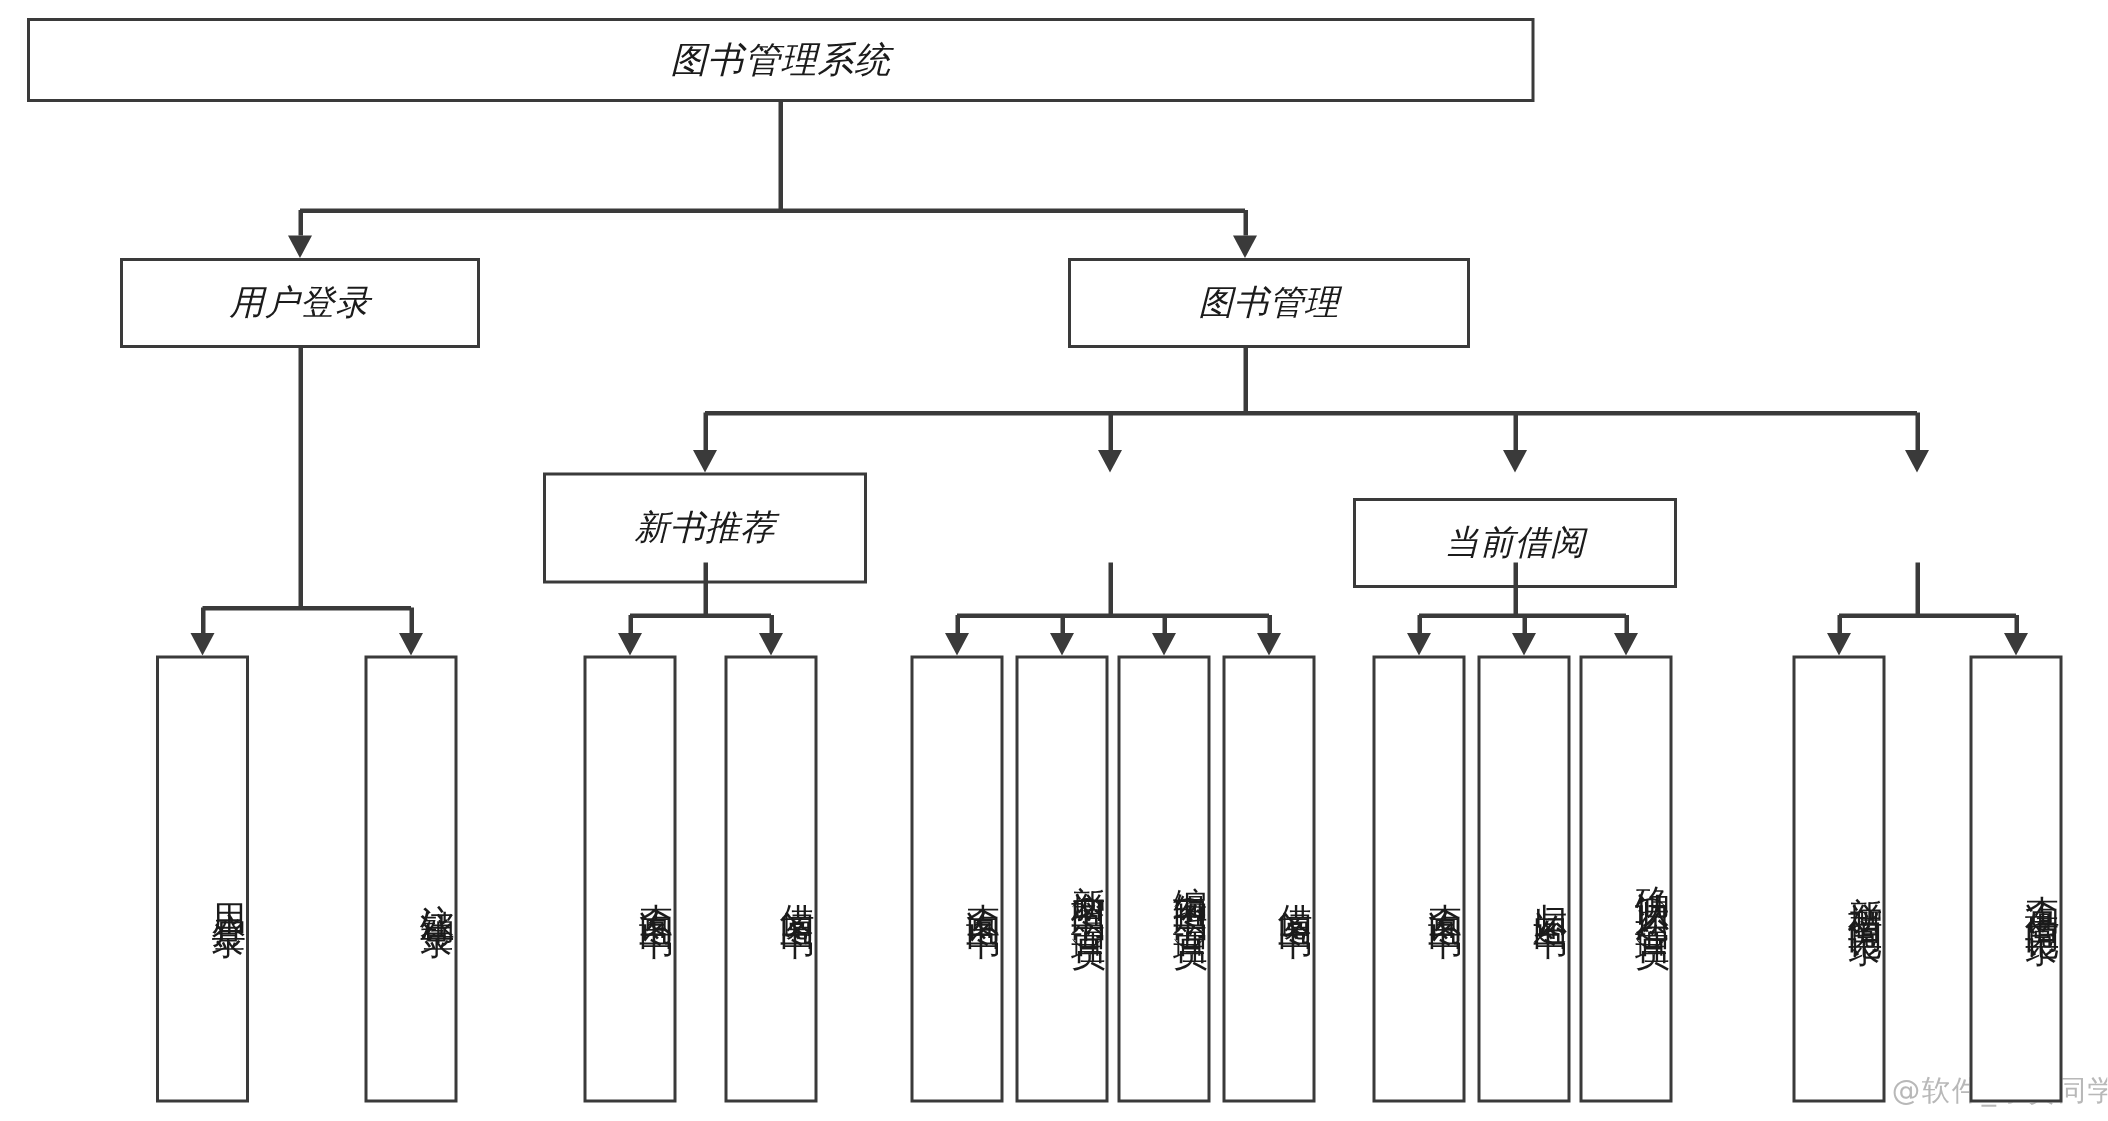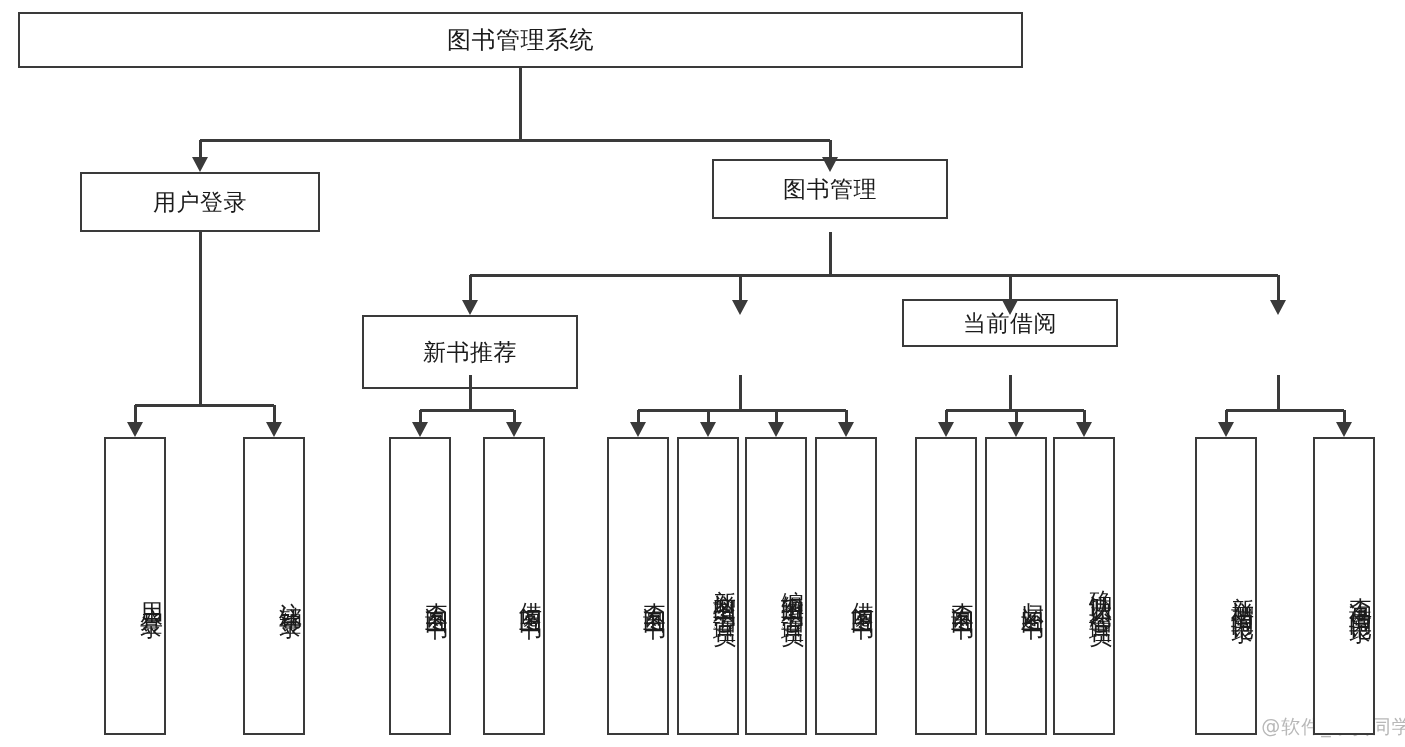--- a/index.html
+++ b/index.html
@@ -22,20 +22,21 @@
     border:2.5px solid #3a3a3a;
     display:flex;
     align-items:center;
     justify-content:center;
     color:#1b1b1b;
     letter-spacing:.5px;
   }
   .node.h{            
     font-size:23px;
     line-height:1;
+    font-style:italic;
   }
   .node.root{ font-size:24px; }
   .node.v{            
     font-size:23px;
     writing-mode:vertical-rl;
     text-orientation:upright;
     align-items:flex-start;
     justify-content:center;
     padding-top:16px;
     line-height:1.08;
@@ -72,27 +73,27 @@
 
 <div id="canvas">
 
   <div id="watermark" style="left: 1196px; top: 714px;">CSDN @软件_小贺同学</div>
 <div class="node h root" style="left: 18px; top: 12px; width: 1005px; height: 56px;">
       <span>图书管理系统</span>
     </div>
     <div class="node h" style="left: 80px; top: 172px; width: 240px; height: 60px;">
       <span>用户登录</span>
     </div>
-    <div class="node h" style="left: 712px; top: 159px; width: 236px; height: 60px;">
+    <div class="node h" style="left: 712px; top: 172px; width: 268px; height: 60px;">
       <span>图书管理</span>
     </div>
     <div class="node h" style="left: 362px; top: 315px; width: 216px; height: 74px;">
       <span>新书推荐</span>
     </div>
-    <div class="node h" style="left: 902px; top: 299px; width: 216px; height: 48px;">
+    <div class="node h" style="left: 902px; top: 332px; width: 216px; height: 60px;">
       <span>当前借阅</span>
     </div>
     <div class="node v" style="left: 104px; top: 437px; width: 62px; height: 298px;">
       <span>用户登录</span>
     </div>
     <div class="node v" style="left: 243px; top: 437px; width: 62px; height: 298px;">
       <span>注销登录</span>
     </div>
     <div class="node v" style="left: 389px; top: 437px; width: 62px; height: 298px;">
       <span>查询图书</span>

